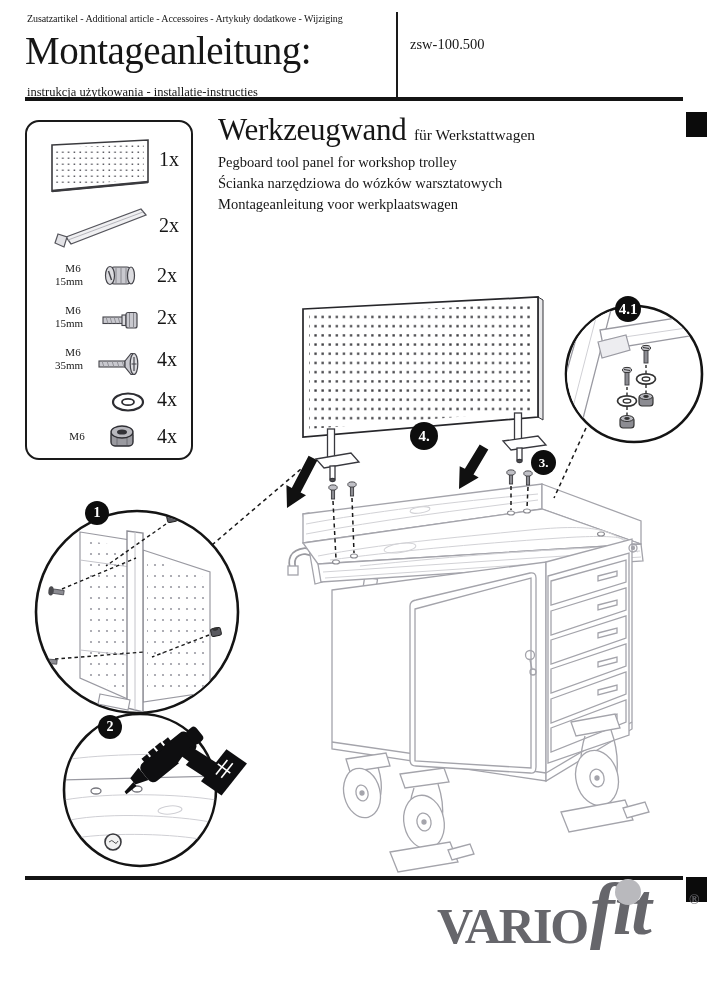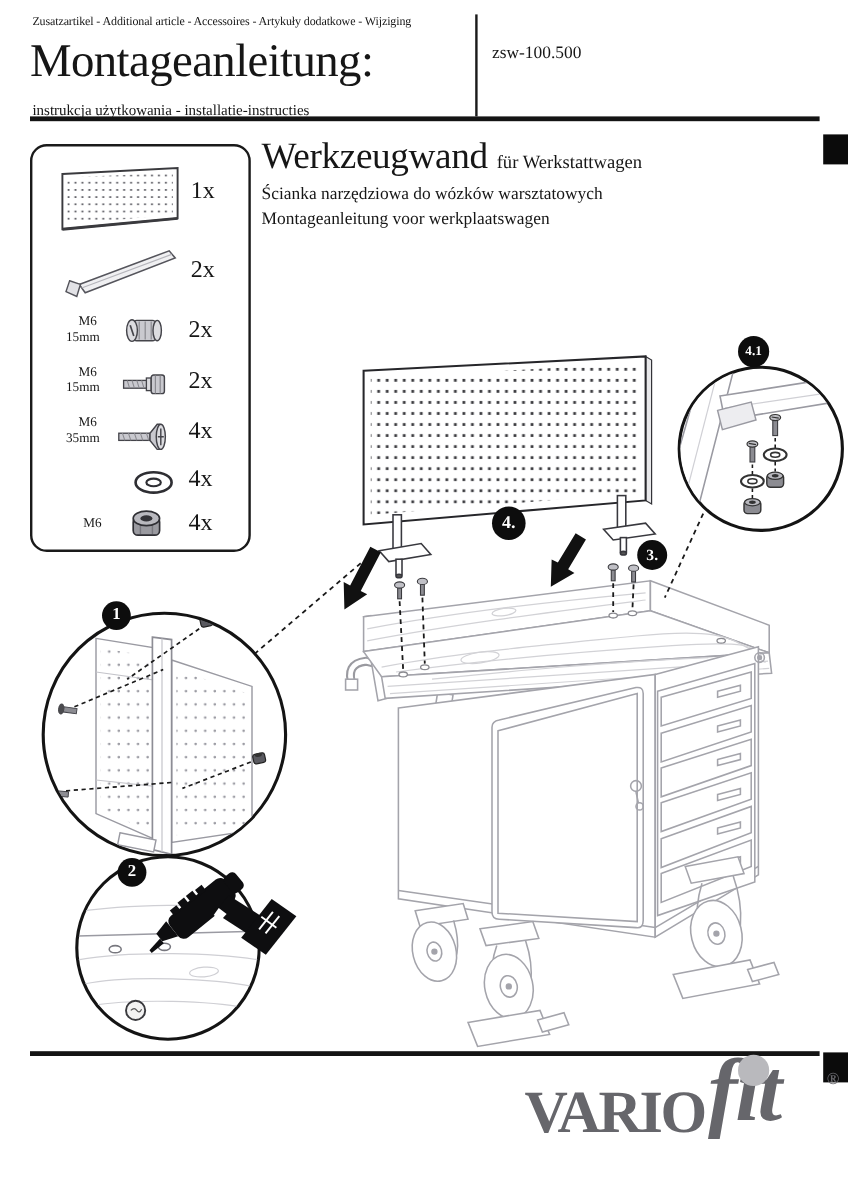--- a/index.html
+++ b/index.html
@@ -11,21 +11,21 @@
   .maintitle{left:25px;top:28px;font-size:39px;letter-spacing:-0.5px;white-space:nowrap;}
   .subline1{left:27px;top:70px;font-size:12.5px;white-space:nowrap;}
   .subline2{left:27px;top:85px;font-size:12.5px;white-space:nowrap;}
   .hdr-divider{left:396px;top:12px;width:2px;height:85px;background:#1a1a1a;}
   .artcode{left:410px;top:36px;font-size:14.5px;white-space:nowrap;}
   .rule{left:25px;height:4px;background:#141414;width:658px;}
   .rule.top{top:97px;}
   .rule.bottom{top:876px;}
   .mark{left:686px;width:21px;height:25px;background:#0b0b0b;}
   
-  .partsbox{left:25px;top:120px;width:184px;height:340px;border:2.5px solid #1a1a1a;border-radius:14px;box-sizing:border-box;}
+  .partsbox{left:25px;top:120px;width:168px;height:340px;border:2.5px solid #1a1a1a;border-radius:14px;box-sizing:border-box;}
   .qty{font-size:20px;color:#161616;}
   .plabel{font-size:11px;width:40px;text-align:center;color:#161616;line-height:12px;}
   
   .prodblock{left:218px;top:112px;width:420px;}
   .prodtitle{font-size:31px;letter-spacing:-0.3px;}
   .prodtitle .suffix{font-size:15.5px;letter-spacing:0;}
   .prodsub{font-size:14.5px;line-height:21px;margin-top:4px;}
   
   .badge{position:absolute;background:#0d0d0d;color:#fff;border-radius:50%;
          display:flex;align-items:center;justify-content:center;font-weight:bold;z-index:5;}
@@ -396,30 +396,31 @@
       <path d="M10,10 L10,23 M20,10 L20,23" stroke="#77777e" stroke-width="1.2"></path>
       <ellipse cx="15" cy="10" rx="11" ry="6" fill="#b8b8be" stroke="#2e2e33" stroke-width="1.4"></ellipse>
       <ellipse cx="15" cy="10" rx="5" ry="2.6" fill="#333338"></ellipse>
     </svg>
     <div class="abs qty" style="left:130px;top:303px;">4x</div>
   </div>
 
   <div class="abs prodblock">
     <div class="prodtitle"><span>Werkzeugwand</span> <span class="suffix">für Werkstattwagen</span></div>
     <div class="prodsub">
+      <div>Pegboard tool panel for workshop trolley</div>
       <div>Ścianka narzędziowa do wózków warsztatowych</div>
       <div>Montageanleitung voor werkplaatswagen</div>
     </div>
   </div>
 
   <div class="badge" style="left:85px;top:501px;width:24px;height:24px;font-size:14px;">1</div>
   <div class="badge" style="left:98px;top:715px;width:24px;height:24px;font-size:14px;">2</div>
   <div class="badge" style="left:531px;top:450px;width:25px;height:25px;font-size:13px;">3.</div>
   <div class="badge" style="left:410px;top:422px;width:28px;height:28px;font-size:15px;">4.</div>
-  <div class="badge" style="left:615px;top:280px;width:26px;height:26px;font-size:11px;text-align:right;">4.1</div>
+  <div class="badge" style="left:615px;top:296px;width:26px;height:26px;font-size:15px;text-align:right;">4.1</div>
 
   <div class="abs rule bottom"></div>
   <div class="abs mark" style="top:877px;"></div>
   <div class="abs logo-dot"></div>
   <div class="abs logo-italic">fit</div>
   <div class="abs logo-bold">VARIO</div>
   <div class="abs logo-reg">®</div>
 
 </div>
 

